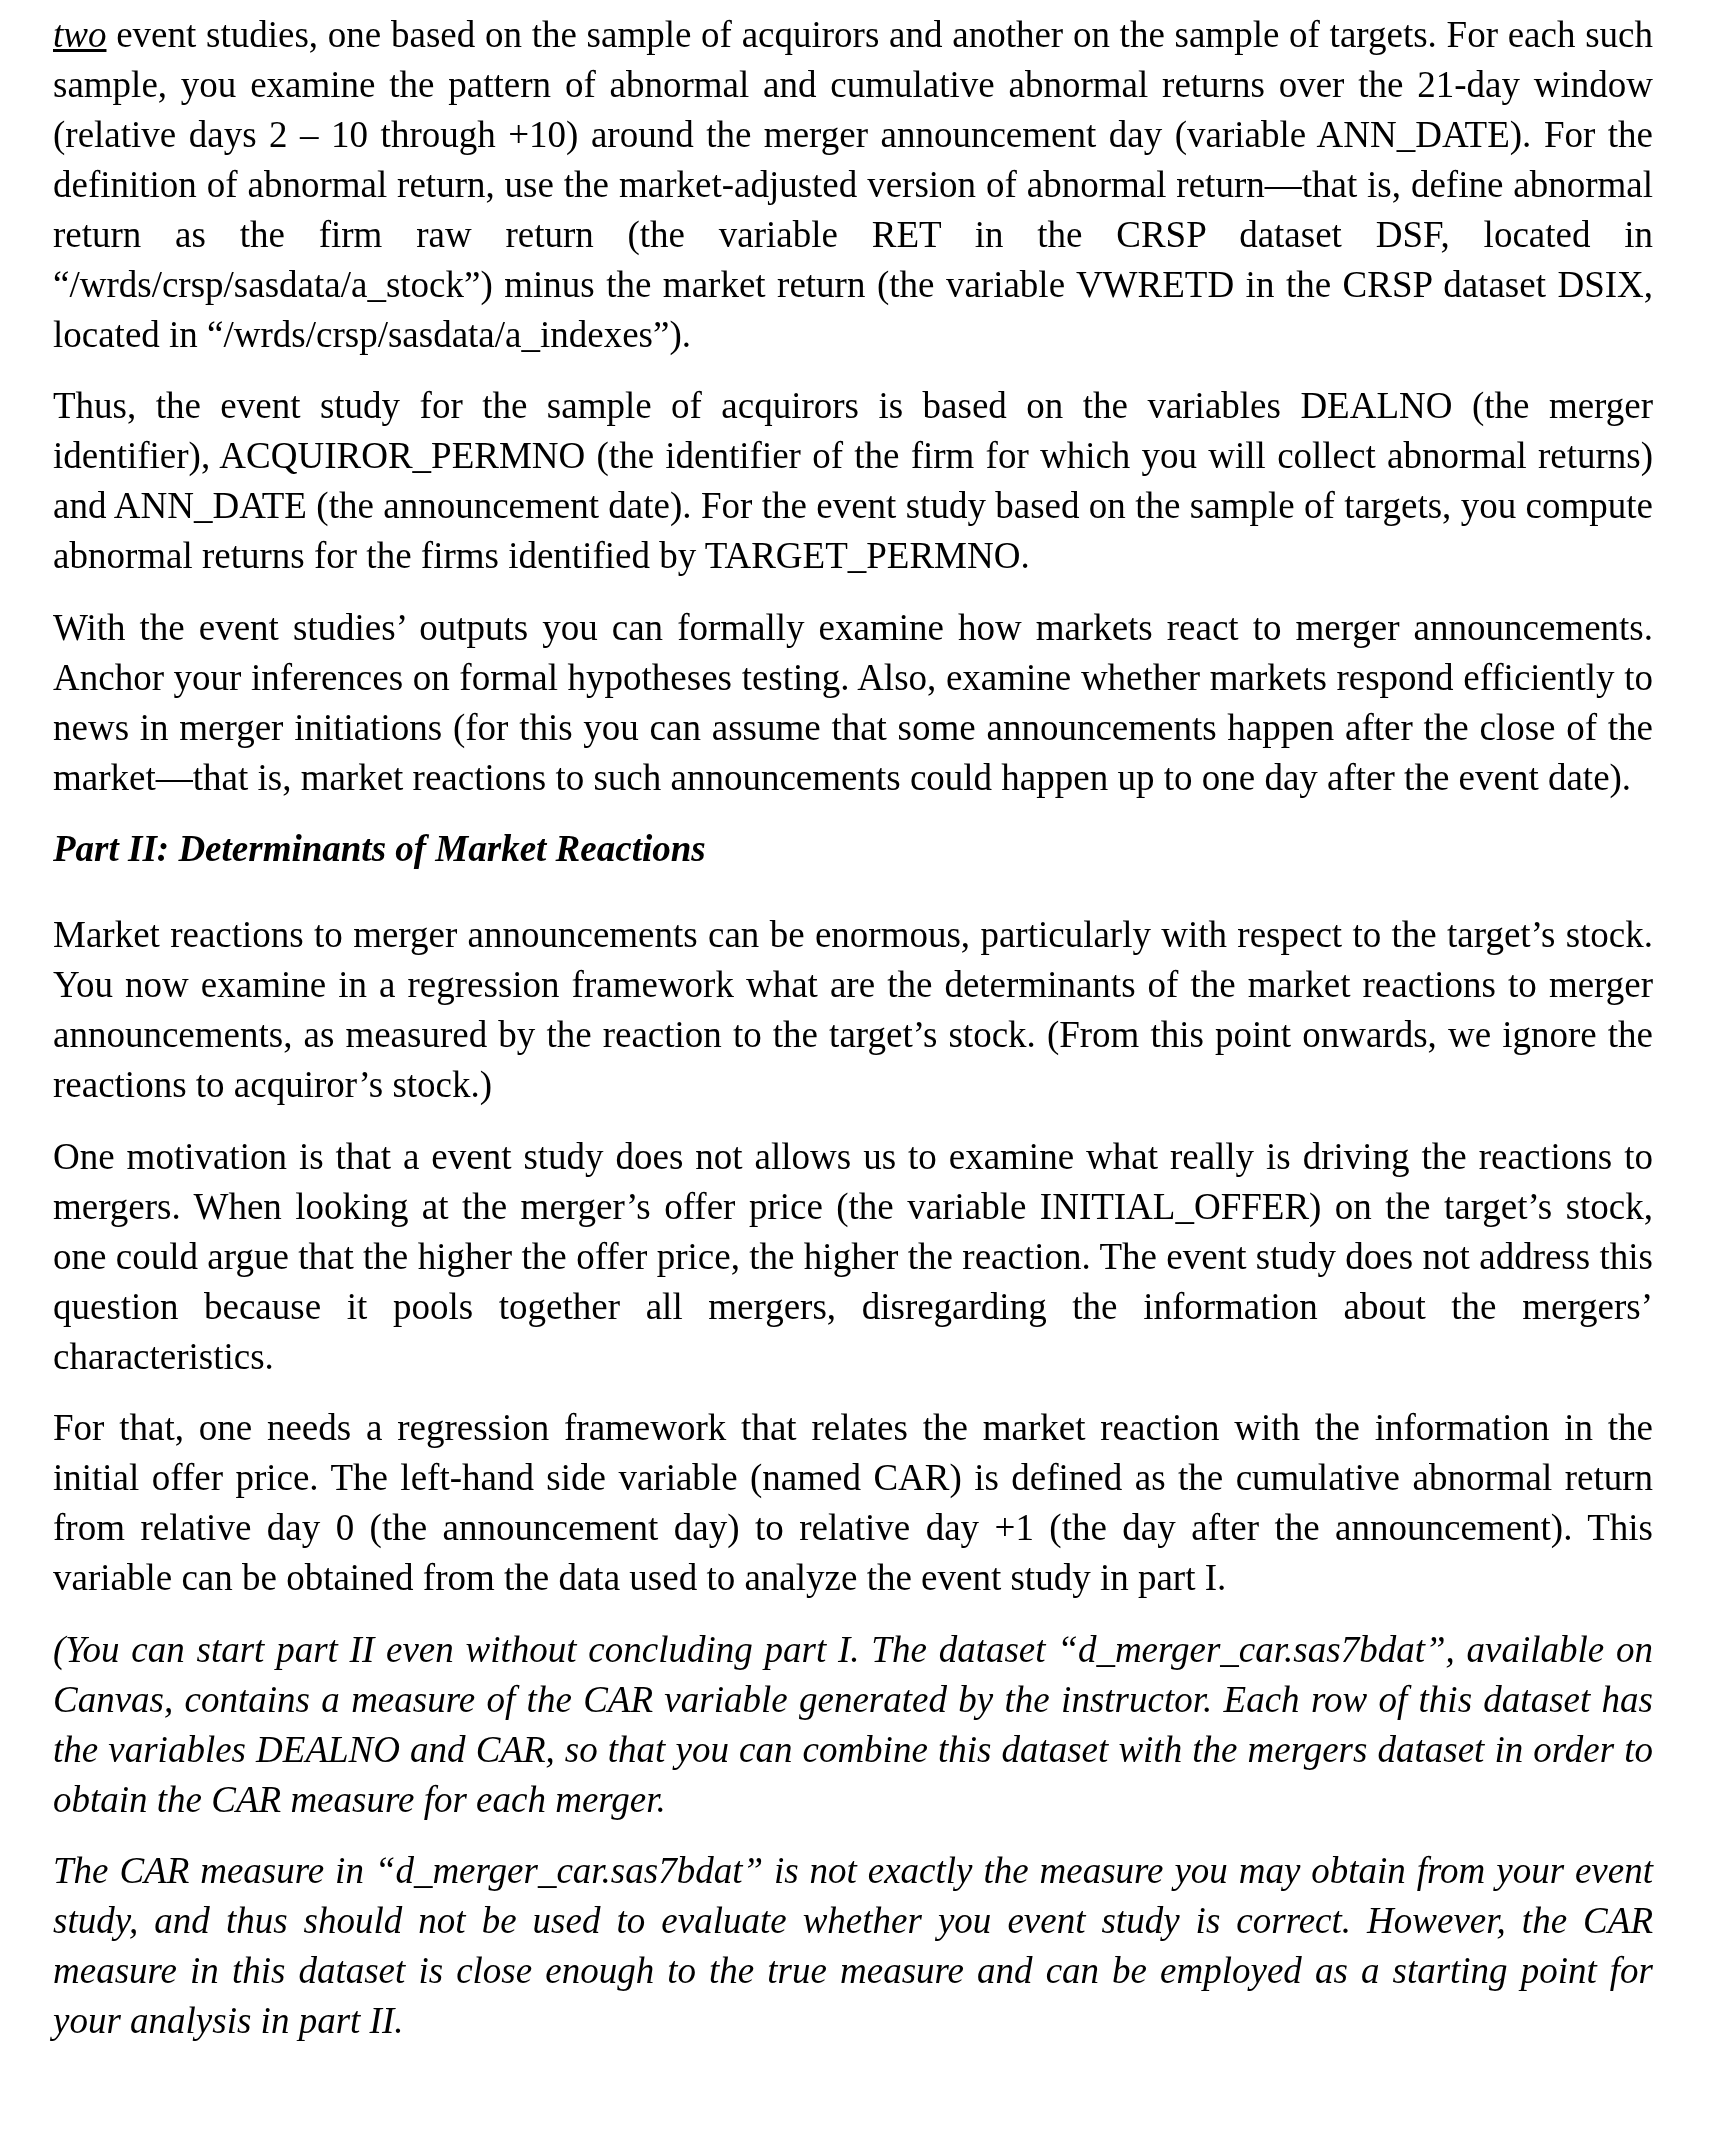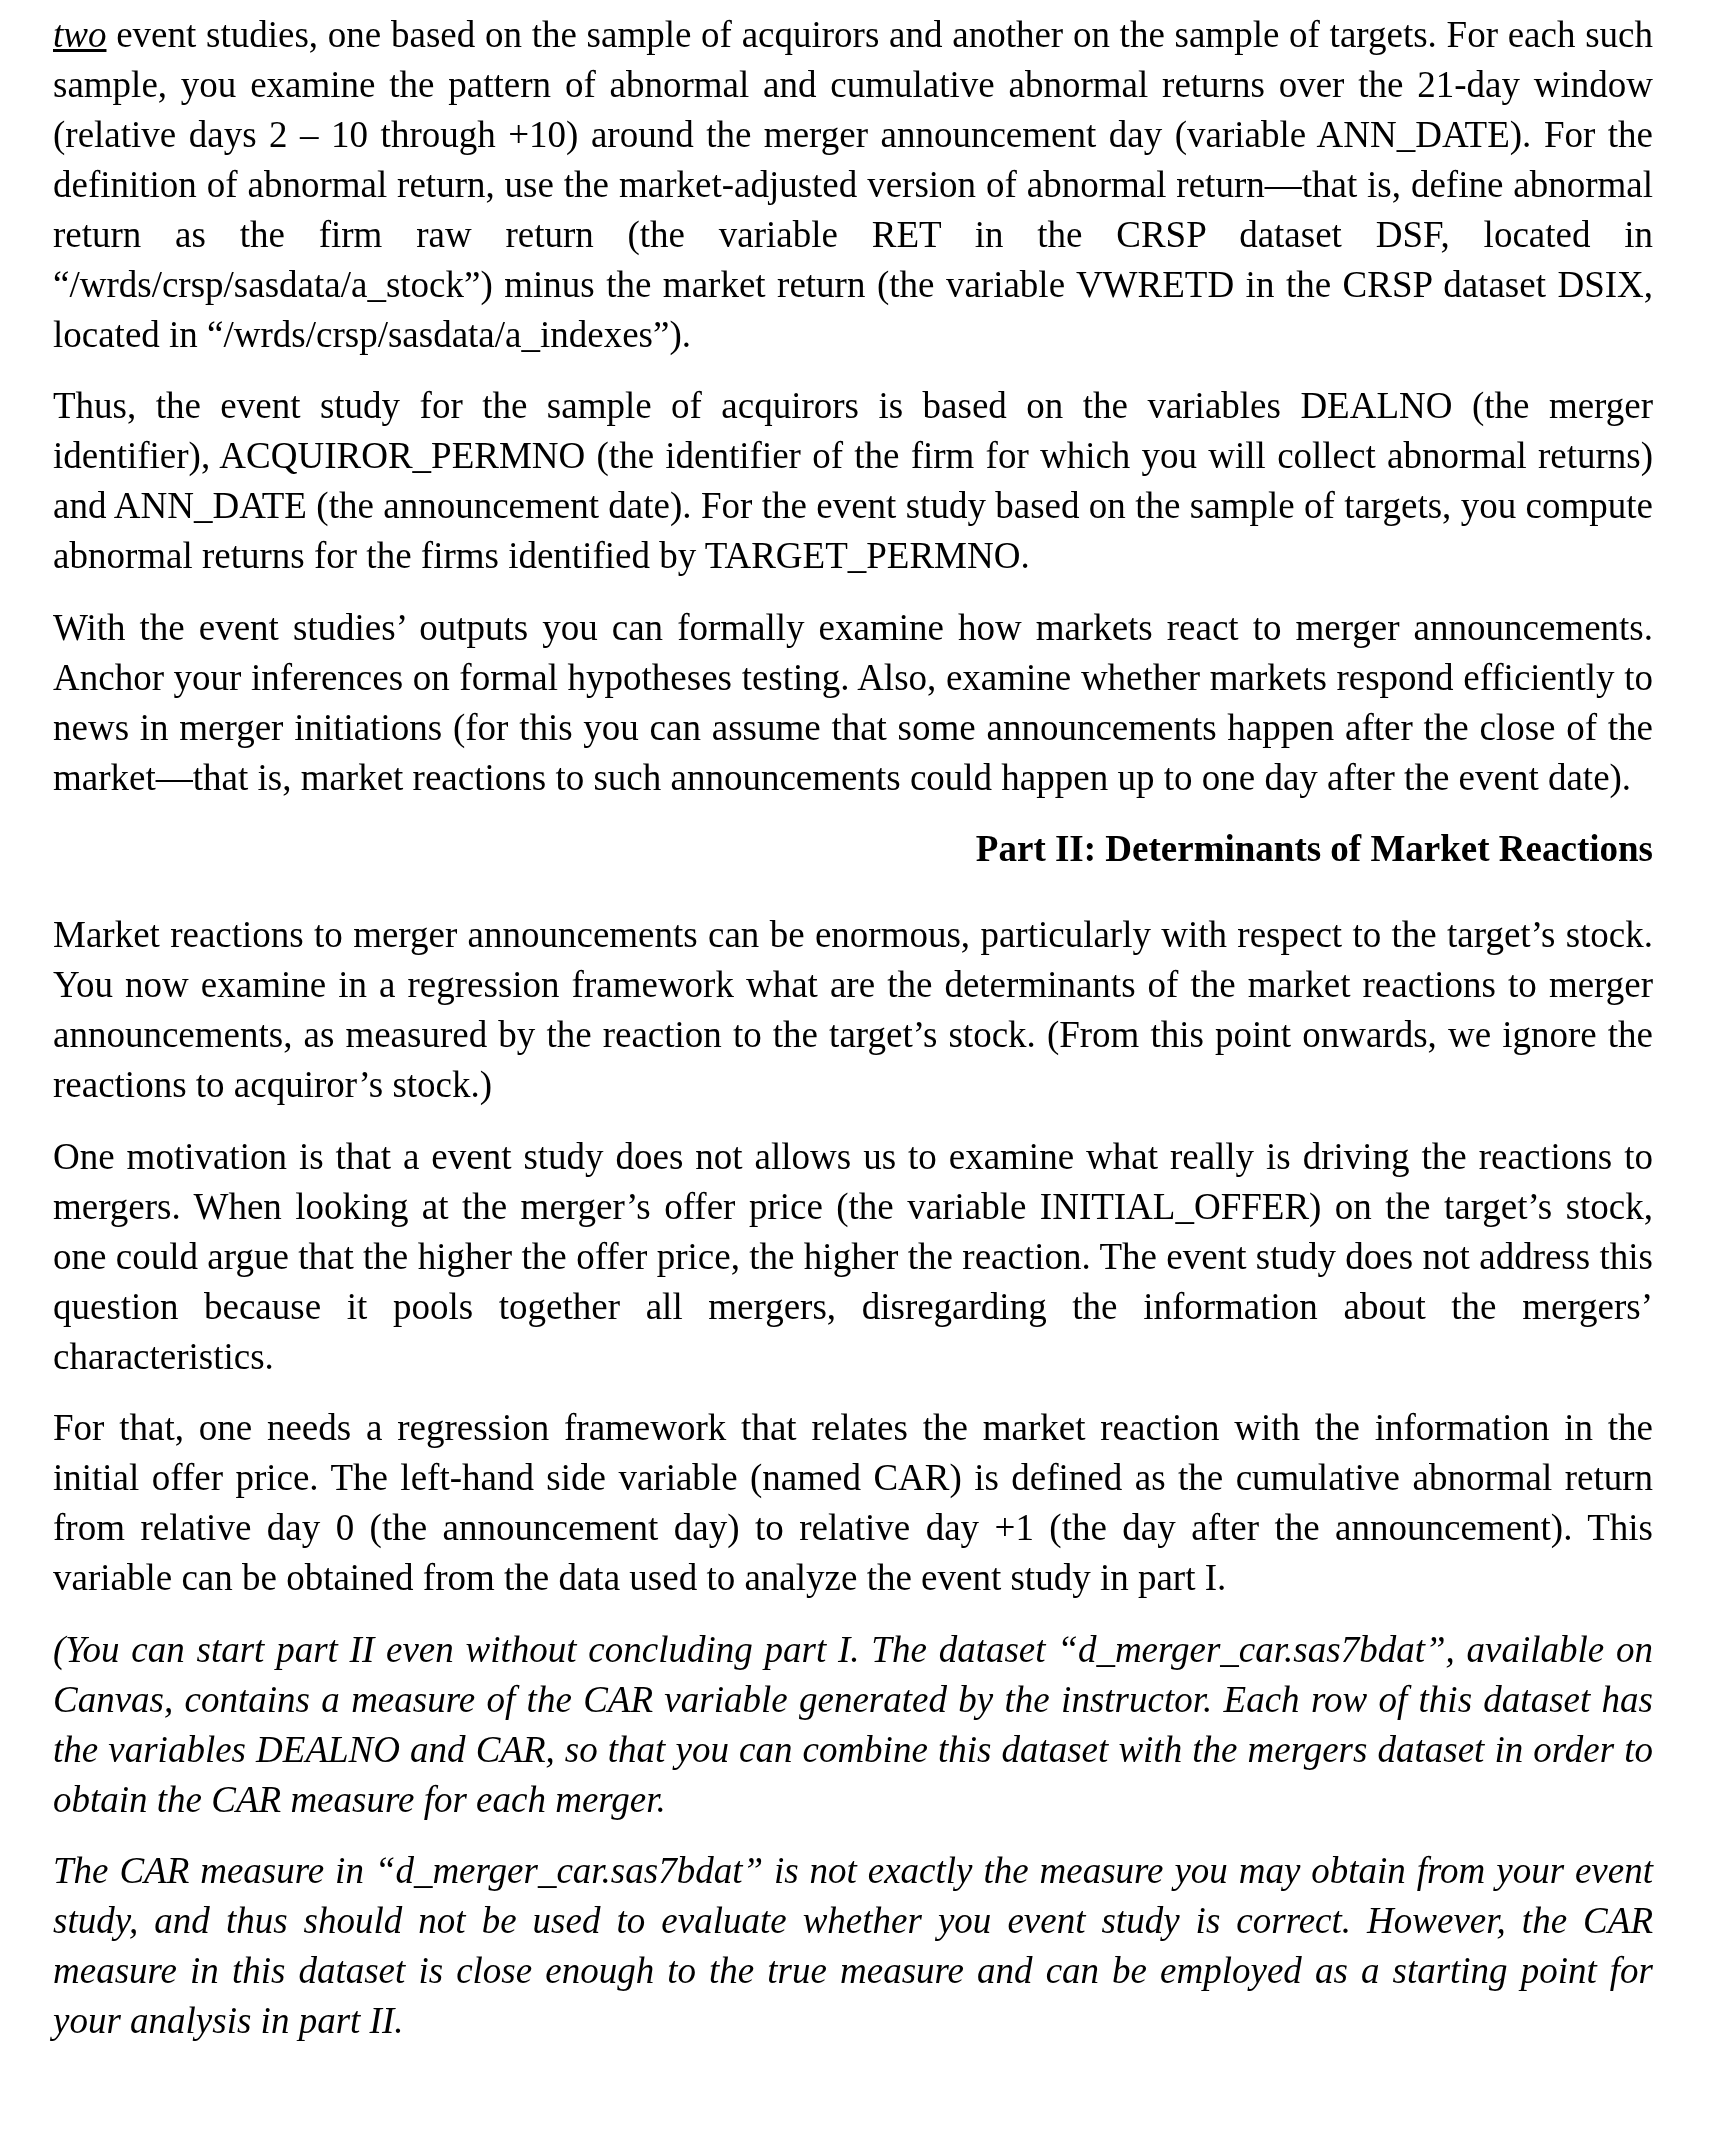--- a/index.html
+++ b/index.html
@@ -22,22 +22,23 @@
     line-height: 50px;
     text-align: justify;
     margin: 0 0 21.5px 0;
     hyphens: none;
     font-family: Liberation Serif, serif;
   }
   .heading {
     font-size: 37px;
     line-height: 50px;
     font-weight: bold;
-    text-align: right;
+    text-align: left;
     margin: 19px 0 36px 0;
+    font-style: italic;
   }
   .italic {
     font-style: italic;
   }
   .lead-italic-underline {
     font-style: italic;
     text-decoration: underline;
   }
 </style>
 </head>

